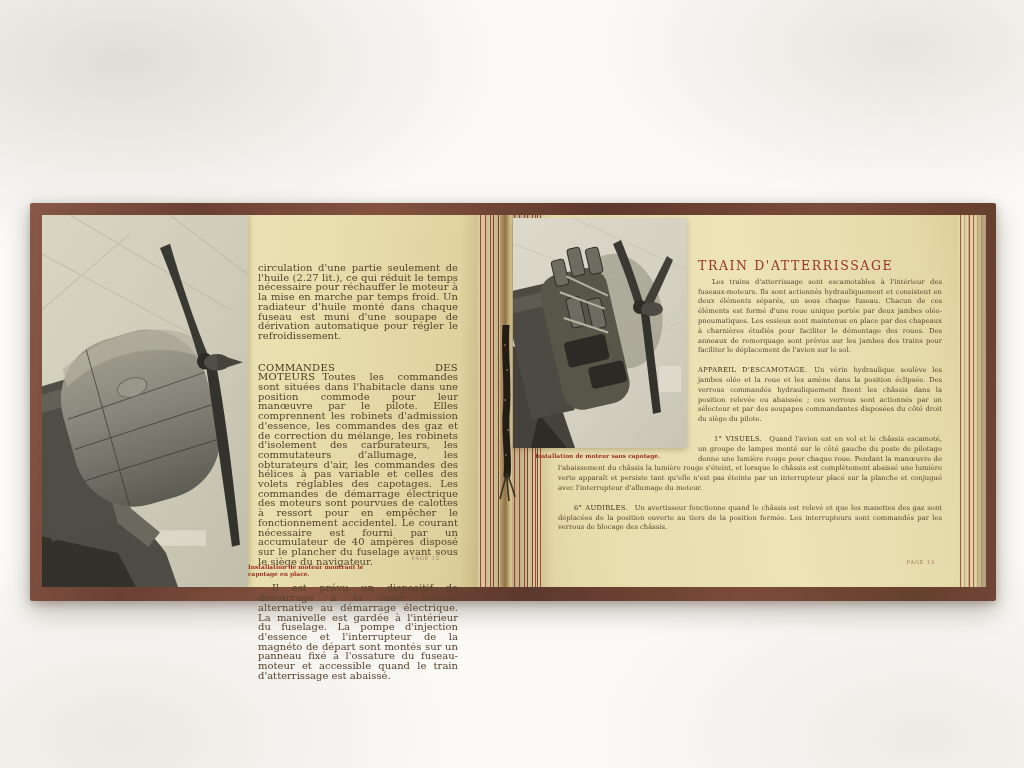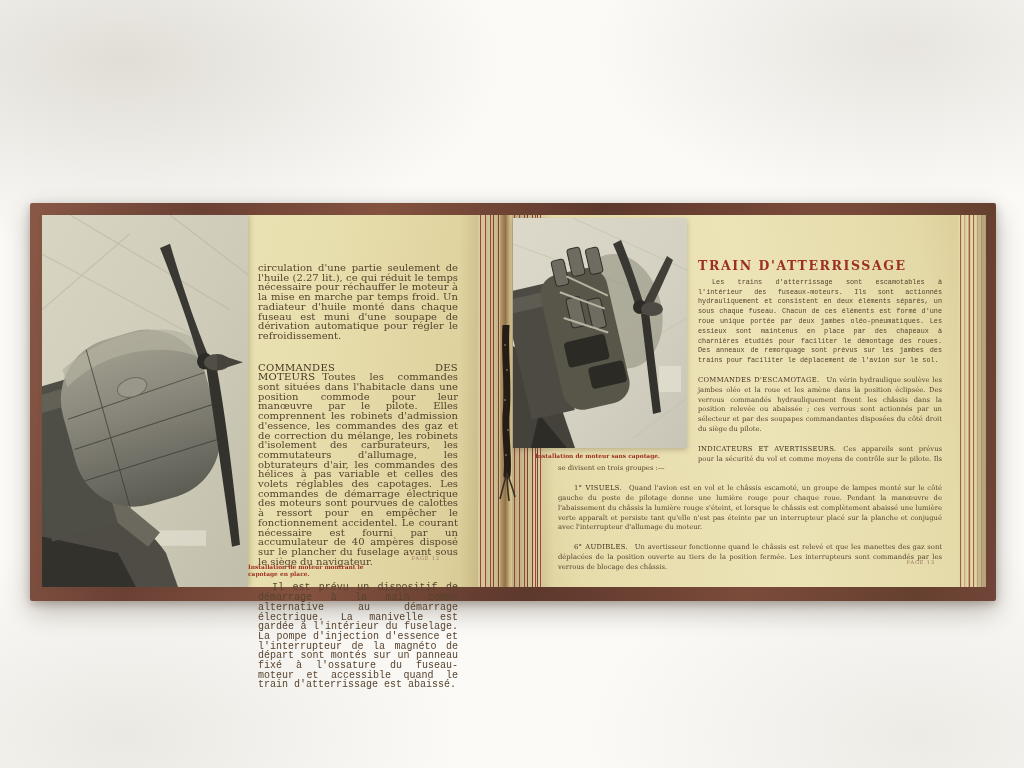--- a/index.html
+++ b/index.html
@@ -50,37 +50,37 @@
   .photo-left{position:absolute;left:0;top:0;bottom:0;width:206px;z-index:1;
     box-shadow:2px 0 5px rgba(90,75,45,.25);}
   .photo-left svg{width:100%;height:100%;display:block;}
   .left-text{
     position:absolute;left:216px;top:48px;width:200px;z-index:3;
     font-size:10px;line-height:9.7px;color:#57432e;text-align:justify;
   }
   .left-text p{margin:0;}
   .p-gap1{margin-bottom:22px !important;}
   .p-gap2{margin-bottom:17px !important;}
-  .indent{text-indent:14px;font-family:Liberation Mono, monospace;}
+  .indent{text-indent:14px;}
   .runhead{font-weight:normal;color:#463322;letter-spacing:.3px;margin-right:7px;}
   .caption{color:#9c2f23;font-weight:bold;font-size:5.9px;line-height:7.6px;z-index:3;}
   .caption.cap-left{position:absolute;left:206px;bottom:9px;width:124px;}
   .pageno{position:absolute;color:#a07a62;font-size:5px;letter-spacing:.9px;z-index:3;}
   .pageno.pn-left{right:60px;bottom:26px;}
   .pageno.pn-right{right:23px;bottom:22px;}
   .photo-fig{position:absolute;left:1px;top:3px;width:174px;z-index:5;}
   .photo-fig svg{width:174px;height:230px;display:block;box-shadow:0 2px 5px rgba(90,75,45,.3);}
   .photo-fig .caption{display:block;margin:4px 0 0 22px;white-space:nowrap;}
   .right-content{
     position:absolute;left:46px;right:16px;top:44px;bottom:14px;z-index:3;
     font-size:6.8px;line-height:9.8px;color:#57432e;text-align:justify;
   }
   .photo-spacer{float:left;width:140px;height:203px;}
   .right-title{
-    margin:2px 0 7px 0;color:#9c2f23;font-size:12.5px;font-weight:bold;letter-spacing:1.6px;
+    margin:2px 0 7px 0;color:#9c2f23;font-size:12.5px;font-weight:normal;letter-spacing:1.6px;
   }
   .right-content p{margin:0 0 10px 0;}
   .item{text-indent:16px;}
   .cord{position:absolute;left:454px;top:110px;width:26px;height:178px;z-index:6;}
   .cord svg{width:100%;height:100%;display:block;}
 </style>
 </head>
 <body>
 
 <div class="scene">
@@ -197,22 +197,21 @@
             <path d="M128 96 C132 128 136 164 140 196 L148 194 C144 160 140 126 136 94 Z" fill="#34322c"></path>
             <circle cx="127" cy="89" r="7" fill="#2c2b26"></circle>
             <ellipse cx="139" cy="91" rx="11" ry="7" fill="#4c4a42"></ellipse>
           </svg>
           <span class="caption">Installation de moteur sans capotage.</span>
         </div>
         <div class="right-content">
           <div class="photo-spacer"></div>
           <h1 class="right-title">TRAIN D'ATTERRISSAGE</h1>
           <p class="indent">Les trains d'atterrissage sont escamotables à l'intérieur des fuseaux-moteurs.  Ils sont actionnés hydrauliquement et consistent en deux éléments séparés, un sous chaque fuseau.  Chacun de ces éléments est formé d'une roue unique portée par deux jambes oléo-pneumatiques.  Les essieux sont maintenus en place par des chapeaux à charnières étudiés pour faciliter le démontage des roues.  Des anneaux de remorquage sont prévus sur les jambes des trains pour faciliter le déplacement de l'avion sur le sol.</p>
-          <p><span class="runhead">COMMANDES D'ESCAMOTAGE.</span><span>Un vérin hydraulique soulève les jambes oléo et la roue et les amène dans la position éclipsée.  Des verrous commandés hydrauliquement fixent les châssis dans la position relevée ou abaissée ; ces verrous sont actionnés par un sélecteur et par des soupapes commandantes disposées du côté droit du siège du pilote.</span></p>
-          <p><span class="runhead">INDICATEURS ET AVERTISSEURS.</span><span>Ces appareils sont prévus pour la sécurité du vol et comme moyens de contrôle sur le pilote.  Ils se divisent en trois groupes :—</span></p>
+          <p><span class="runhead">APPAREIL D'ESCAMOTAGE.</span><span>Un vérin hydraulique soulève les jambes oléo et la roue et les amène dans la position éclipsée.  Des verrous commandés hydrauliquement fixent les châssis dans la position relevée ou abaissée ; ces verrous sont actionnés par un sélecteur et par des soupapes commandantes disposées du côté droit du siège du pilote.</span></p>
           <p class="item"><span class="runhead">1°  VISUELS.</span><span>Quand l'avion est en vol et le châssis escamoté, un groupe de lampes monté sur le côté gauche du poste de pilotage donne une lumière rouge pour chaque roue.  Pendant la manœuvre de l'abaissement du châssis la lumière rouge s'éteint, et lorsque le châssis est complètement abaissé une lumière verte apparaît et persiste tant qu'elle n'est pas éteinte par un interrupteur placé sur la planche et conjugué avec l'interrupteur d'allumage du moteur.</span></p>
           <p class="item"><span class="runhead">6°  AUDIBLES.</span><span>Un avertisseur fonctionne quand le châssis est relevé et que les manettes des gaz sont déplacées de la position ouverte au tiers de la position fermée.  Les interrupteurs sont commandés par les verrous de blocage des châssis.</span></p>
         </div>
         <div class="pageno pn-right">PAGE 13</div>
       </div>
 
       <div class="fore-edge"></div>
 
       <div class="cord">
         <svg viewBox="0 0 26 178">

